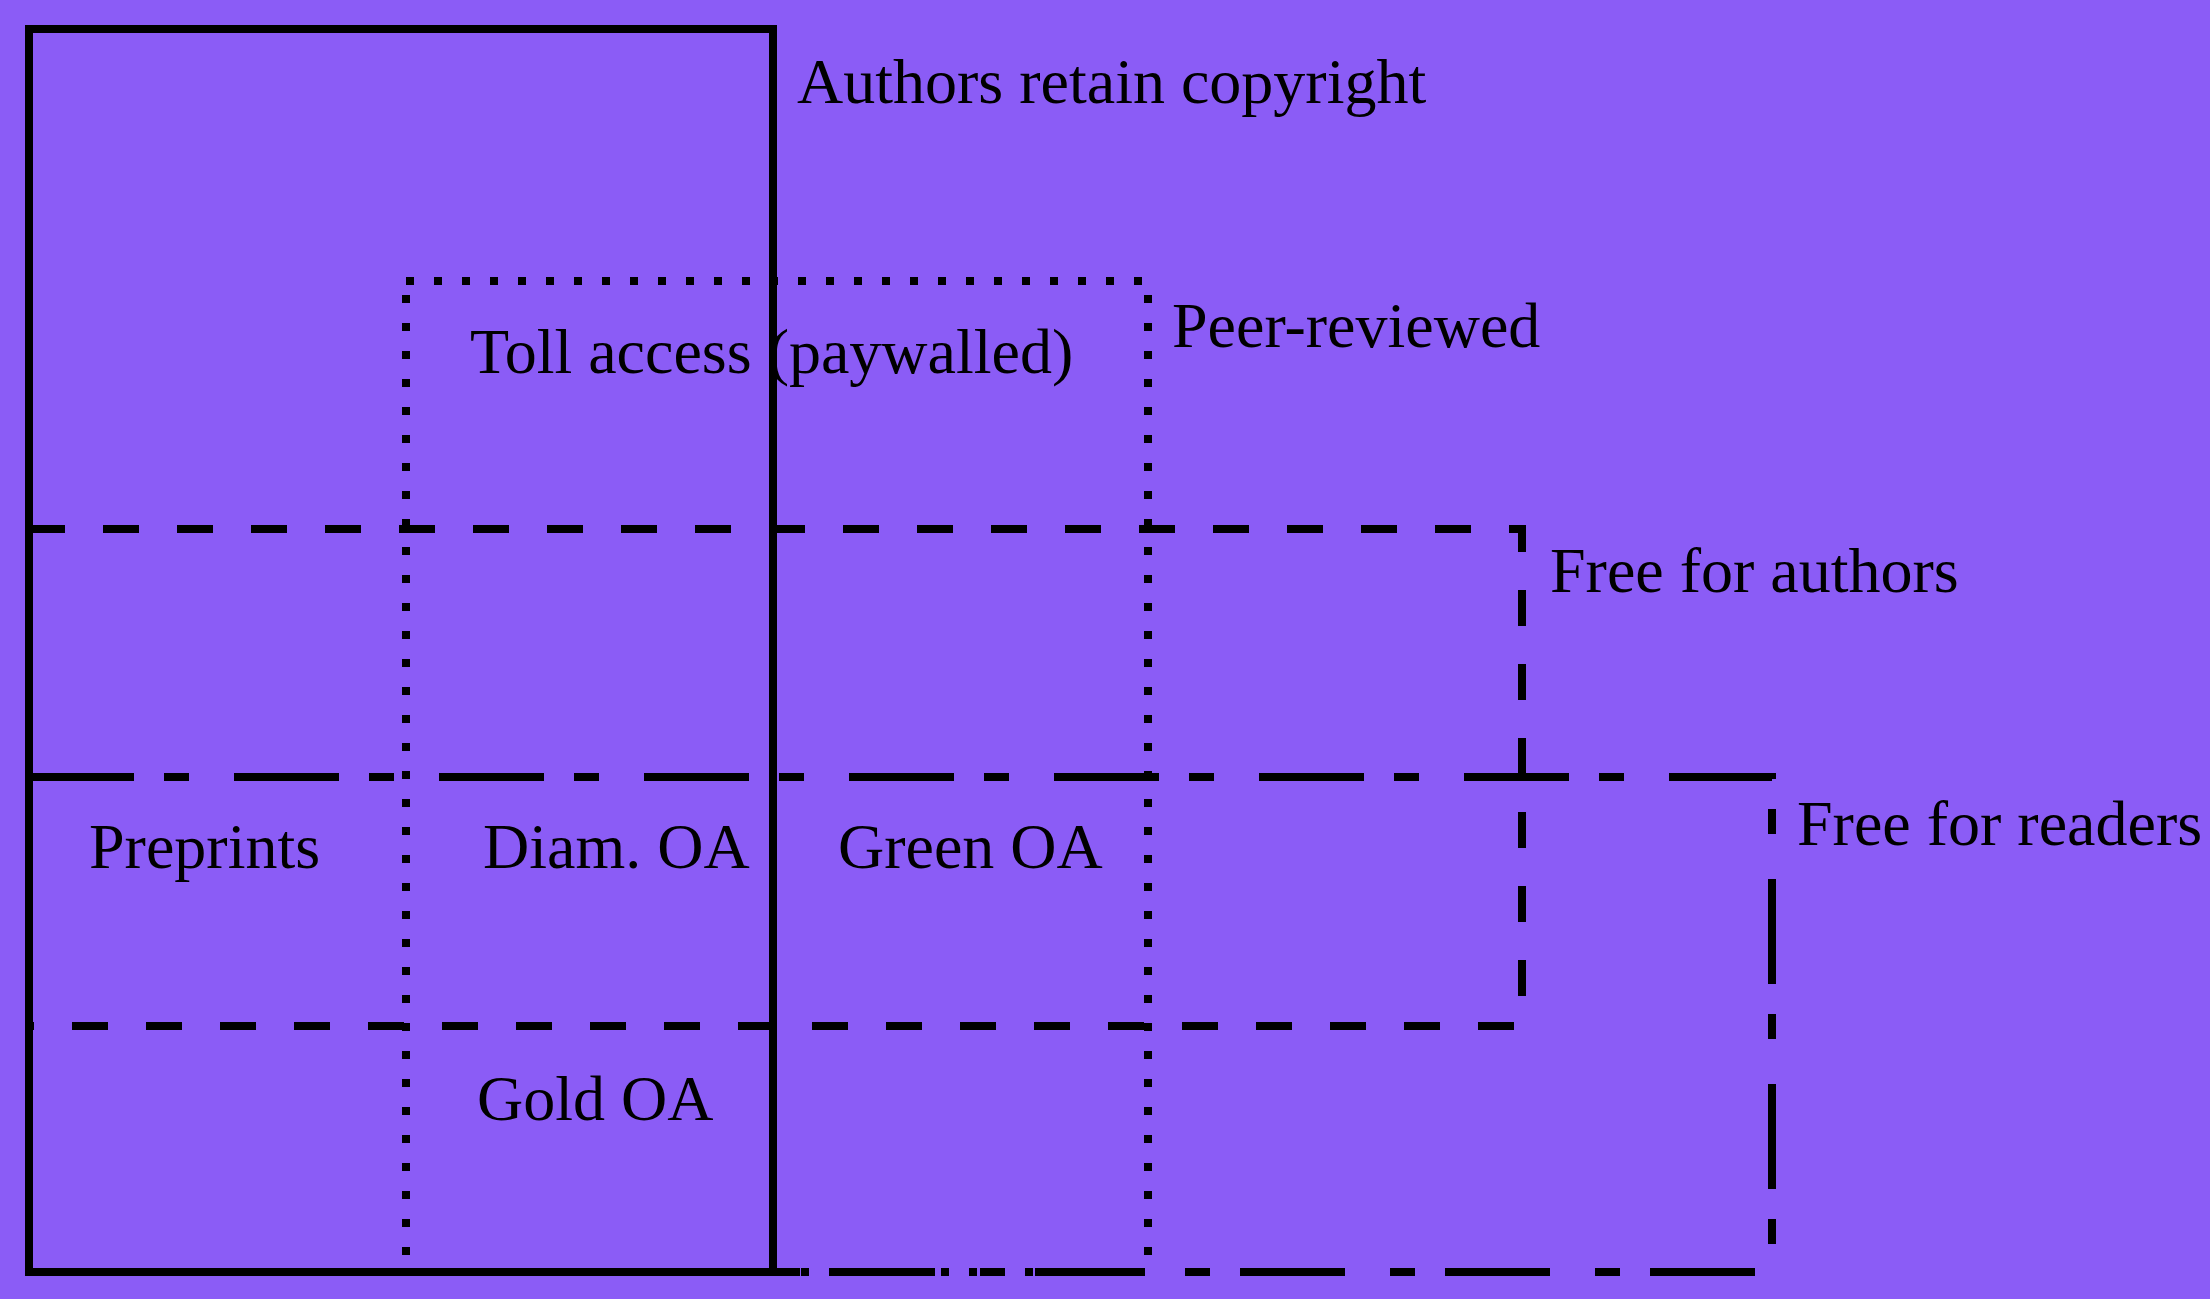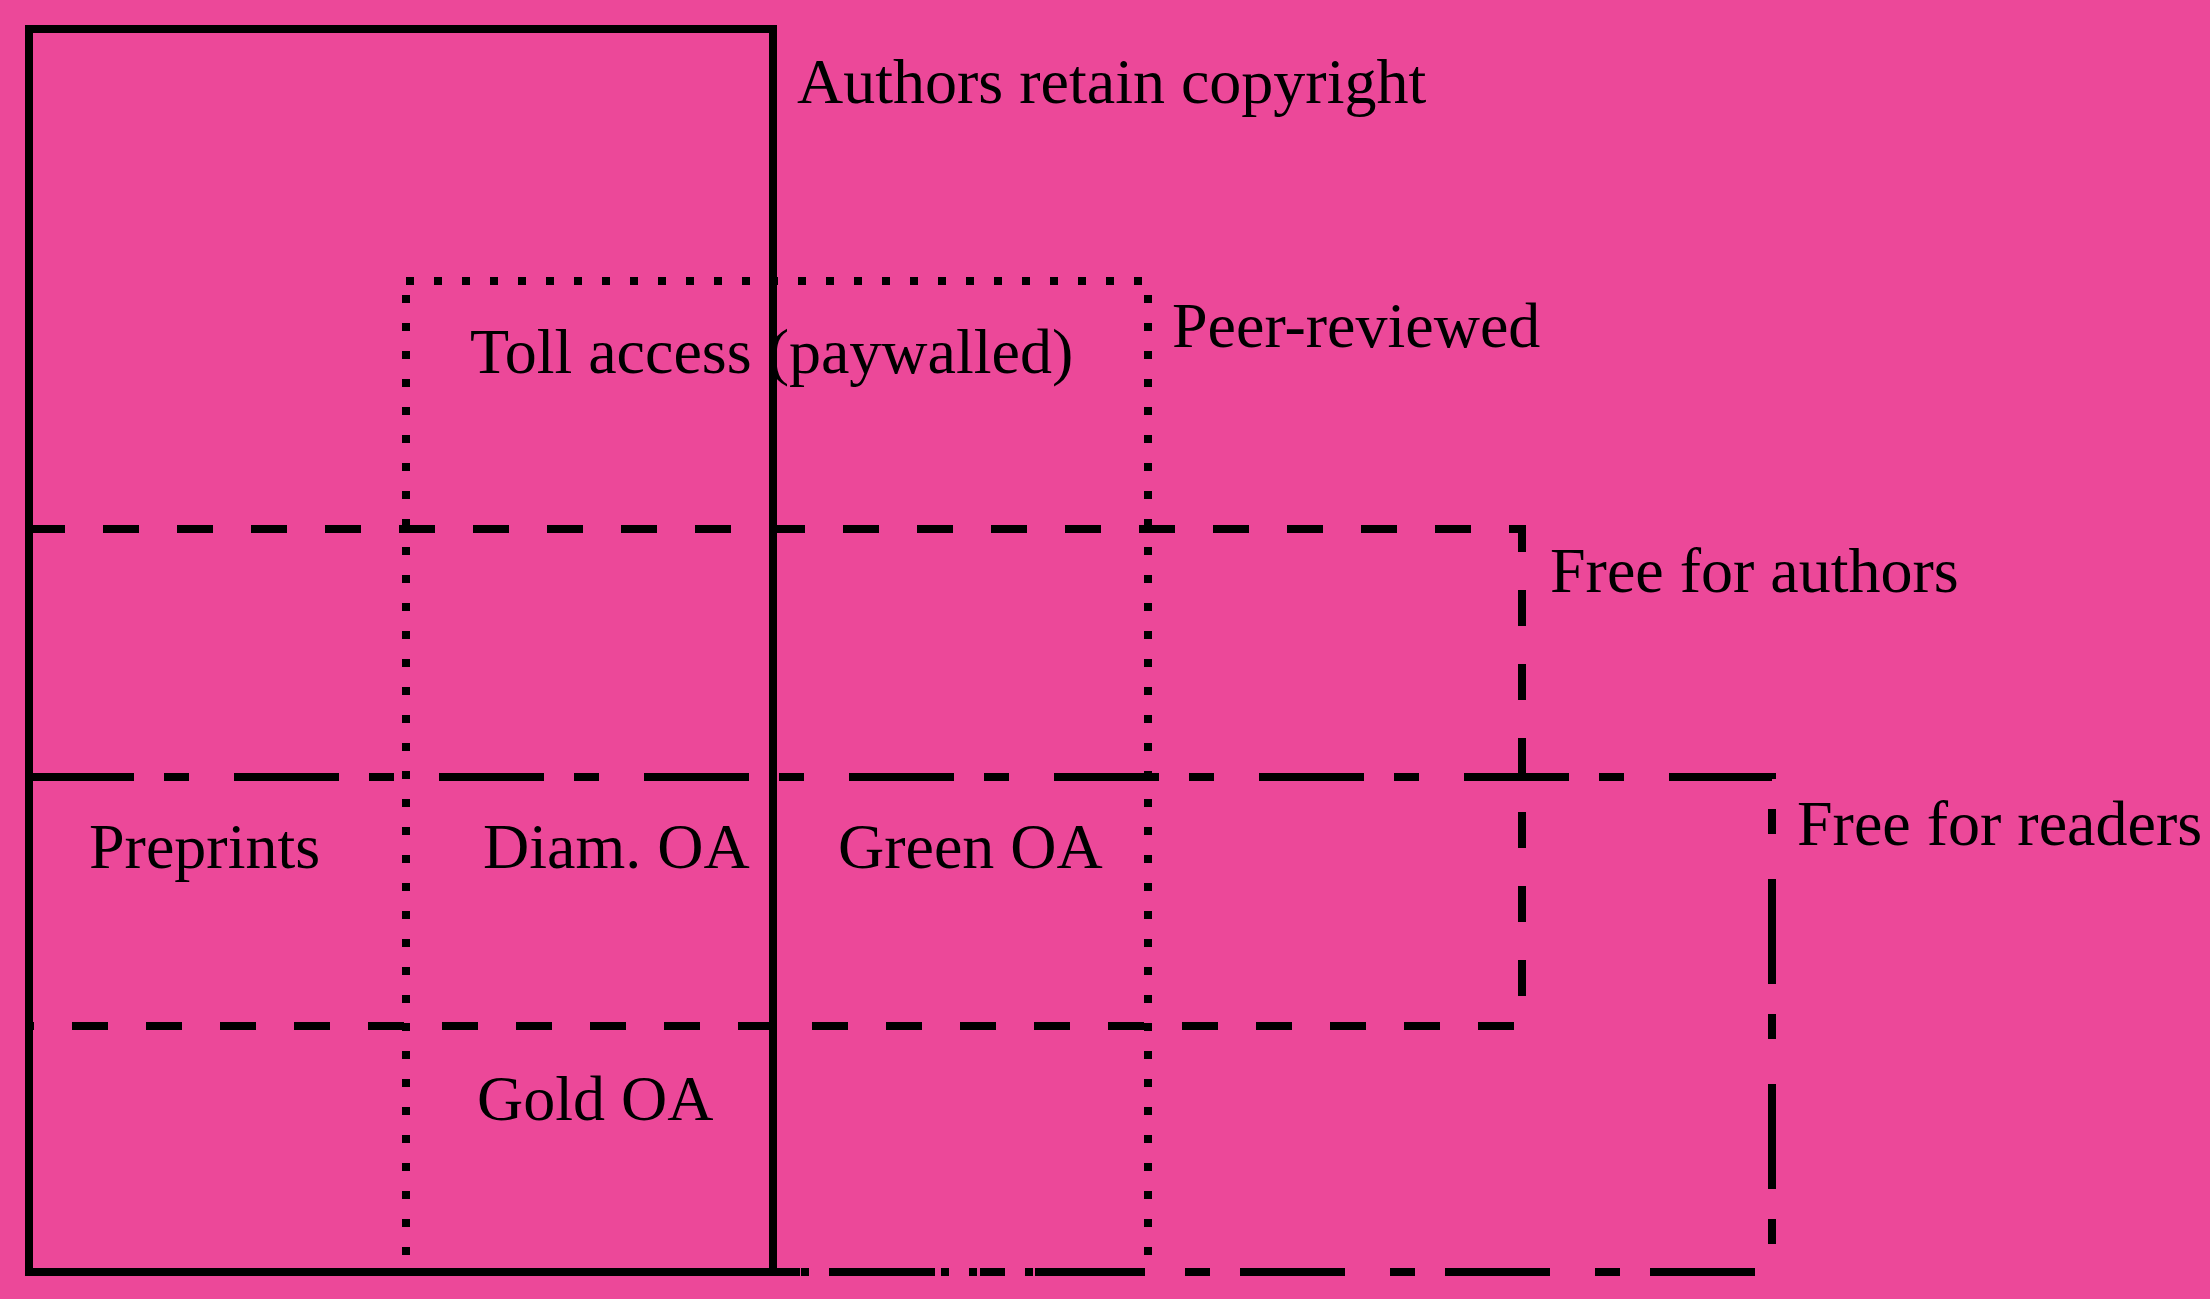--- a/index.html
+++ b/index.html
@@ -4,21 +4,21 @@
 <style>
   html, body {
     margin: 0;
     padding: 0;
     background: #ffffff;
   }
   .canvas {
     position: relative;
     width: 2210px;
     height: 1299px;
-    background: #ec4899;
+    background: #8b5cf6;
     overflow: hidden;
   }
   svg { display: block; }
   .outline {
     fill: none;
     stroke: #000000;
     stroke-width: 8;
     stroke-linecap: butt;
   }
   .style-solid   { stroke-dasharray: none; }

